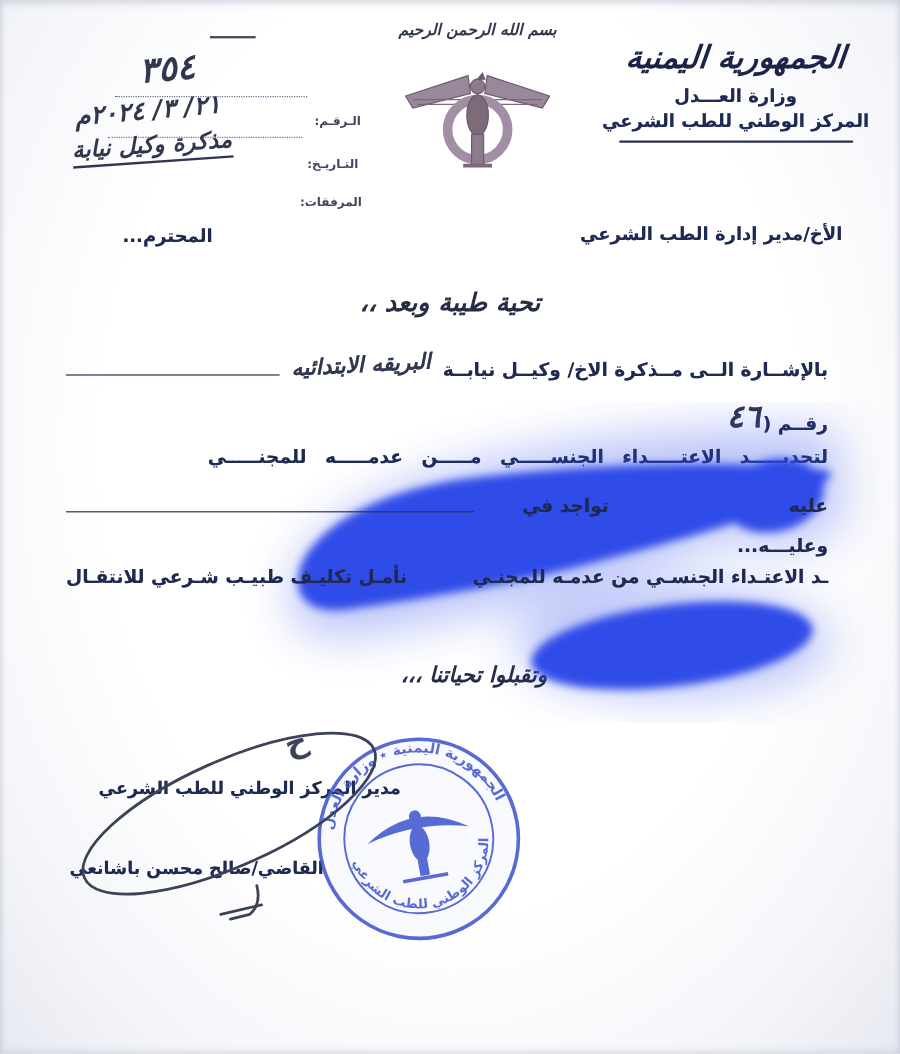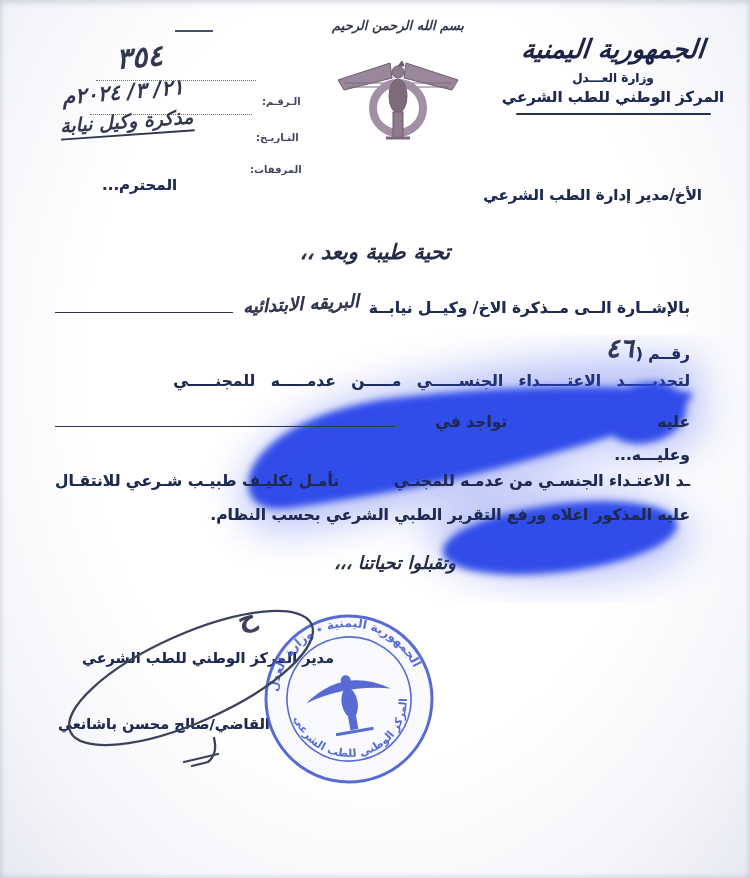--- a/index.html
+++ b/index.html
@@ -43,40 +43,40 @@
       <ellipse cx="64" cy="46" rx="9" ry="17" fill="#7d6b79"></ellipse>
       <circle cx="64" cy="22" r="6" fill="#8d7a8c"></circle>
       <path d="M64,16 l4,-5 l2,5 Z" fill="#6e5a6c"></path>
       <rect x="59" y="62" width="10" height="26" fill="#8d7a8c"></rect>
       <path d="M52,88 h24" stroke="#7c6879" stroke-width="3"></path>
     </g>
   </svg>
 
   <div class="abs center" style="right:12px;top:34px;width:250px;">
     <div class="callig" style="font-size:26px;color:#1d2347;transform:skewX(-6deg);">الجمهورية اليمنية</div>
-    <div class="printed" style="font-size:12px;margin-top:7px;">وزارة العـــدل</div>
+    <div class="printed" style="font-size:15px;margin-top:7px;">وزارة العـــدل</div>
     <div class="printed" style="font-size:15px;margin-top:3px;">المركز الوطني للطب الشرعي</div>
     <div class="rule" style="width:195px;margin:7px auto 0;"></div>
   </div>
 
   <div>
     <span class="abs lbl" style="left:262px;top:64px;">الـرقـم:</span>
     <span class="abs dotted" style="left:96px;top:66px;width:160px;height:14px;"></span>
     <span class="abs hand" style="left:116px;top:40px;font-size:29px;transform:rotate(-5deg);">٣٥٤</span>
 
     <span class="abs lbl" style="left:256px;top:100px;">التـاريـخ:</span>
     <span class="abs dotted" style="left:90px;top:102px;width:162px;height:12px;"></span>
     <span class="abs hand" style="left:62px;top:80px;font-size:21px;transform:rotate(-5deg);">٢١/ ٣/ ٢٠٢٤م</span>
 
     <span class="abs lbl" style="left:250px;top:132px;">المرفقات:</span>
     <span class="abs hand" style="left:60px;top:110px;font-size:19px;transform:rotate(-4deg);border-bottom:2px solid #31374f;padding-bottom:2px;">مذكرة وكيل نيابة</span>
   </div>
 
   <div class="abs printed" style="right:48px;top:186px;font-size:15px;margin-left:38px;">الأخ/مدير إدارة الطب الشرعي</div>
-  <div class="abs printed" style="left:102px;top:176px;font-size:15px;">المحترم...</div>
+  <div class="abs printed" style="left:102px;top:188px;font-size:15px;">المحترم...</div>
 
   <div class="abs callig center" style="left:0;right:0;top:240px;font-size:21px;">تحية طيبة وبعد ،،</div>
 
   <div class="bodyline printed z1" style="top:296px;">
     <span>بالإشــارة الــى مــذكرة الاخ/ وكيــل نيابــة</span>
     <span class="hand" style="font-size:18px;margin:0 10px;transform:rotate(-3deg) translateY(-3px);">البريقه الابتدائيه</span>
     <span class="uline"></span>
   </div>
 
   <div class="bodyline printed z1" style="top:334px;">
@@ -95,21 +95,20 @@
 
   <div class="bodyline printed z3" style="top:446px;">
     <span>وعليـــه...</span>
   </div>
 
   <div class="bodyline printed z3" style="top:472px;justify-content:space-between;">
     <span>ـد الاعتـداء الجنسـي من عدمـه للمجنـي</span>
     <span>نأمـل تكليـف طبيـب شـرعي للانتقـال</span>
   </div>
 
-  <div class="bodyline printed z3" style="top:506px;">عليه المذكور اعلاه ورفع التقرير الطبي الشرعي بحسب النظام.</div>
 
   <svg class="abs z2" style="left:0;top:0;pointer-events:none;" width="750" height="878" viewBox="0 0 750 878">
     <defs>
       <filter id="soft">
           <feGaussianBlur stdDeviation="3.5"></feGaussianBlur>
         </filter>
       <filter id="halo">
           <feGaussianBlur stdDeviation="20"></feGaussianBlur>
         </filter>
     </defs>

